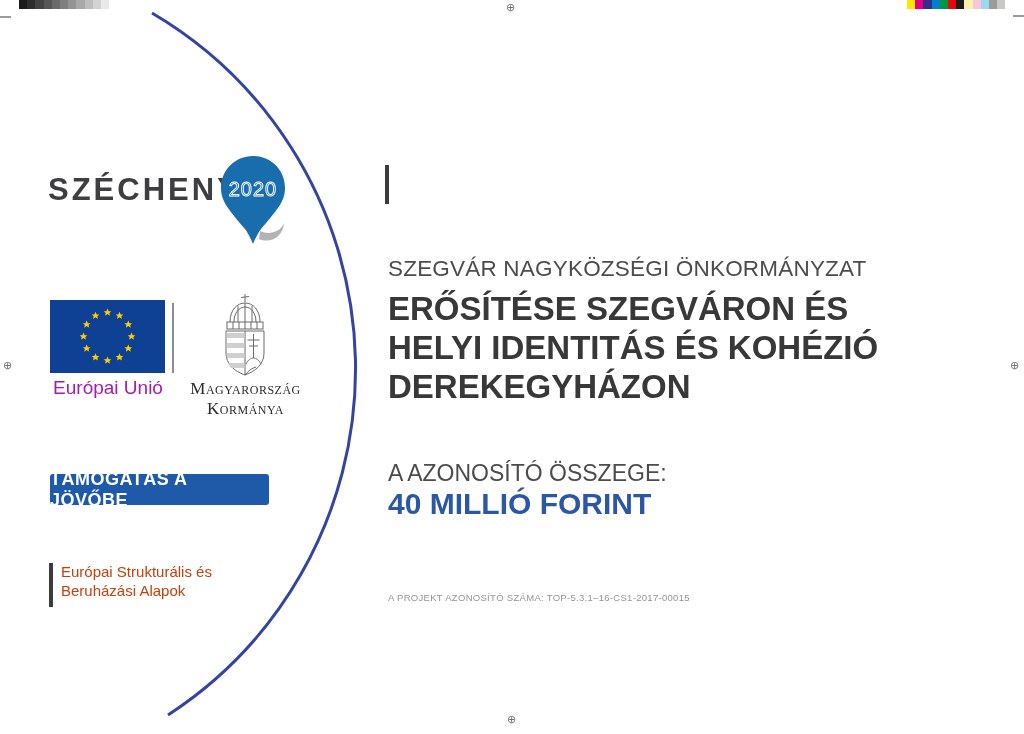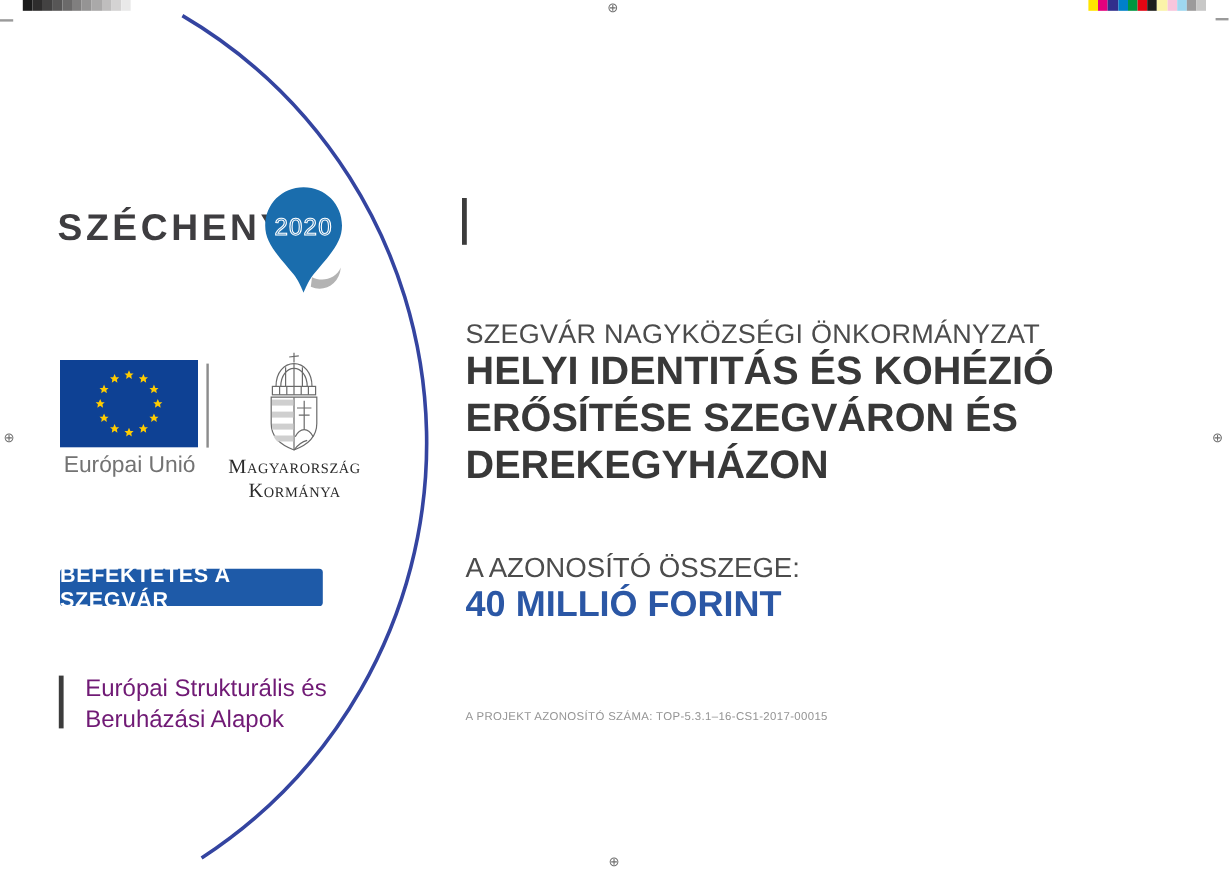--- a/index.html
+++ b/index.html
@@ -18,43 +18,43 @@
   .arc-svg{position:absolute;left:0;top:0;pointer-events:none;}
   
   .szechenyi-word{
     position:absolute;left:48px;top:172px;font-size:31px;font-weight:700;
     letter-spacing:3px;color:#3e3d40;
   }
   .pin-svg{position:absolute;left:216px;top:155px;}
   
   .eu-flag{position:absolute;left:50px;top:300px;}
   .eu-label{position:absolute;left:38px;top:377px;width:140px;text-align:center;
-    font-size:19px;color:#737373;}
+    font-size:19px;color:#a21caf;}
   .logo-divider{position:absolute;left:172px;top:303px;width:1.5px;height:70px;background:#8c8c8c;}
   .coa-svg{position:absolute;left:208px;top:292px;}
   .gov-label{
     position:absolute;left:183px;top:379px;width:125px;text-align:center;
     font-family:"Liberation Serif", serif;font-variant:small-caps;
     font-size:17px;line-height:1.18;color:#2b2b2b;letter-spacing:0.5px;
   }
   
   .invest-badge{
     position:absolute;left:50px;top:474px;width:219px;height:31px;
     background:var(--accent-blue,#1e5aa8);border-radius:3px;color:#fff;
     font-size:18px;font-weight:700;letter-spacing:0.5px;
     display:flex;align-items:center;justify-content:center;
   }
   
   .vbar{position:absolute;width:3.5px;background:#3c3c3c;}
   .esb-bar{left:49px;top:563px;height:44px;}
-  .esb-text{position:absolute;left:71px;top:562px;font-size:20px;line-height:1.28;color:#701a75;}
+  .esb-text{position:absolute;left:61px;top:562px;font-size:15px;line-height:1.28;color:#c2410c;}
   
   .thanks-bar{left:385px;top:165px;height:39px;}
   .thanks-text{position:absolute;left:397px;top:164px;font-size:16.5px;line-height:1.27;color:#4a4a4a;letter-spacing:0.2px;}
-  .org{position:absolute;left:388px;top:266px;font-size:22.5px;color:#4c4c4c;letter-spacing:0.2px;}
+  .org{position:absolute;left:388px;top:256px;font-size:22.5px;color:#4c4c4c;letter-spacing:0.2px;}
   .title{position:absolute;left:388px;top:290px;font-size:33px;font-weight:700;line-height:1.18;color:#383838;}
   .amount-label{position:absolute;left:388px;top:460px;font-size:23px;color:#4c4c4c;}
   .amount-value{position:absolute;left:388px;top:487px;font-size:30px;font-weight:700;color:var(--amount-blue,#2b57a5);}
   .project-id{position:absolute;left:388px;top:592px;font-size:9.5px;color:#949494;letter-spacing:0.3px;}
 </style>
 </head>
 <body>
 
 <div class="page">
 
@@ -158,38 +158,38 @@
       <path d="M38 72 C40 68 43 66 45.5 66 C48 66 51 68 53 72"></path>
       <path d="M37 83 C40 79 44 76 48 75"></path>
     </g>
   </svg>
   <div class="gov-label">
     <div>Magyarország</div>
     <div>Kormánya</div>
   </div>
 
   <div class="invest-badge">
-    <span>BEFEKTETÉS A SZEGVÁR</span>
+    <span>TÁMOGATÁS A JÖVŐBE</span>
   </div>
 
   <div class="vbar esb-bar"></div>
   <div class="esb-text">
     <div>Európai Strukturális és</div>
     <div>Beruházási Alapok</div>
   </div>
 
   <div class="vbar thanks-bar"></div>
   <div class="thanks-text">
   </div>
 
   <div class="org">SZEGVÁR NAGYKÖZSÉGI ÖNKORMÁNYZAT</div>
 
   <div class="title">
+    <div>ERŐSÍTÉSE SZEGVÁRON ÉS</div>
     <div>HELYI IDENTITÁS ÉS KOHÉZIÓ</div>
-    <div>ERŐSÍTÉSE SZEGVÁRON ÉS</div>
     <div>DEREKEGYHÁZON</div>
   </div>
 
   <div class="amount-label">A AZONOSÍTÓ ÖSSZEGE:</div>
   <div class="amount-value">40 MILLIÓ FORINT</div>
 
   <div class="project-id">A PROJEKT AZONOSÍTÓ SZÁMA: TOP-5.3.1–16-CS1-2017-00015</div>
 
 </div>
 

